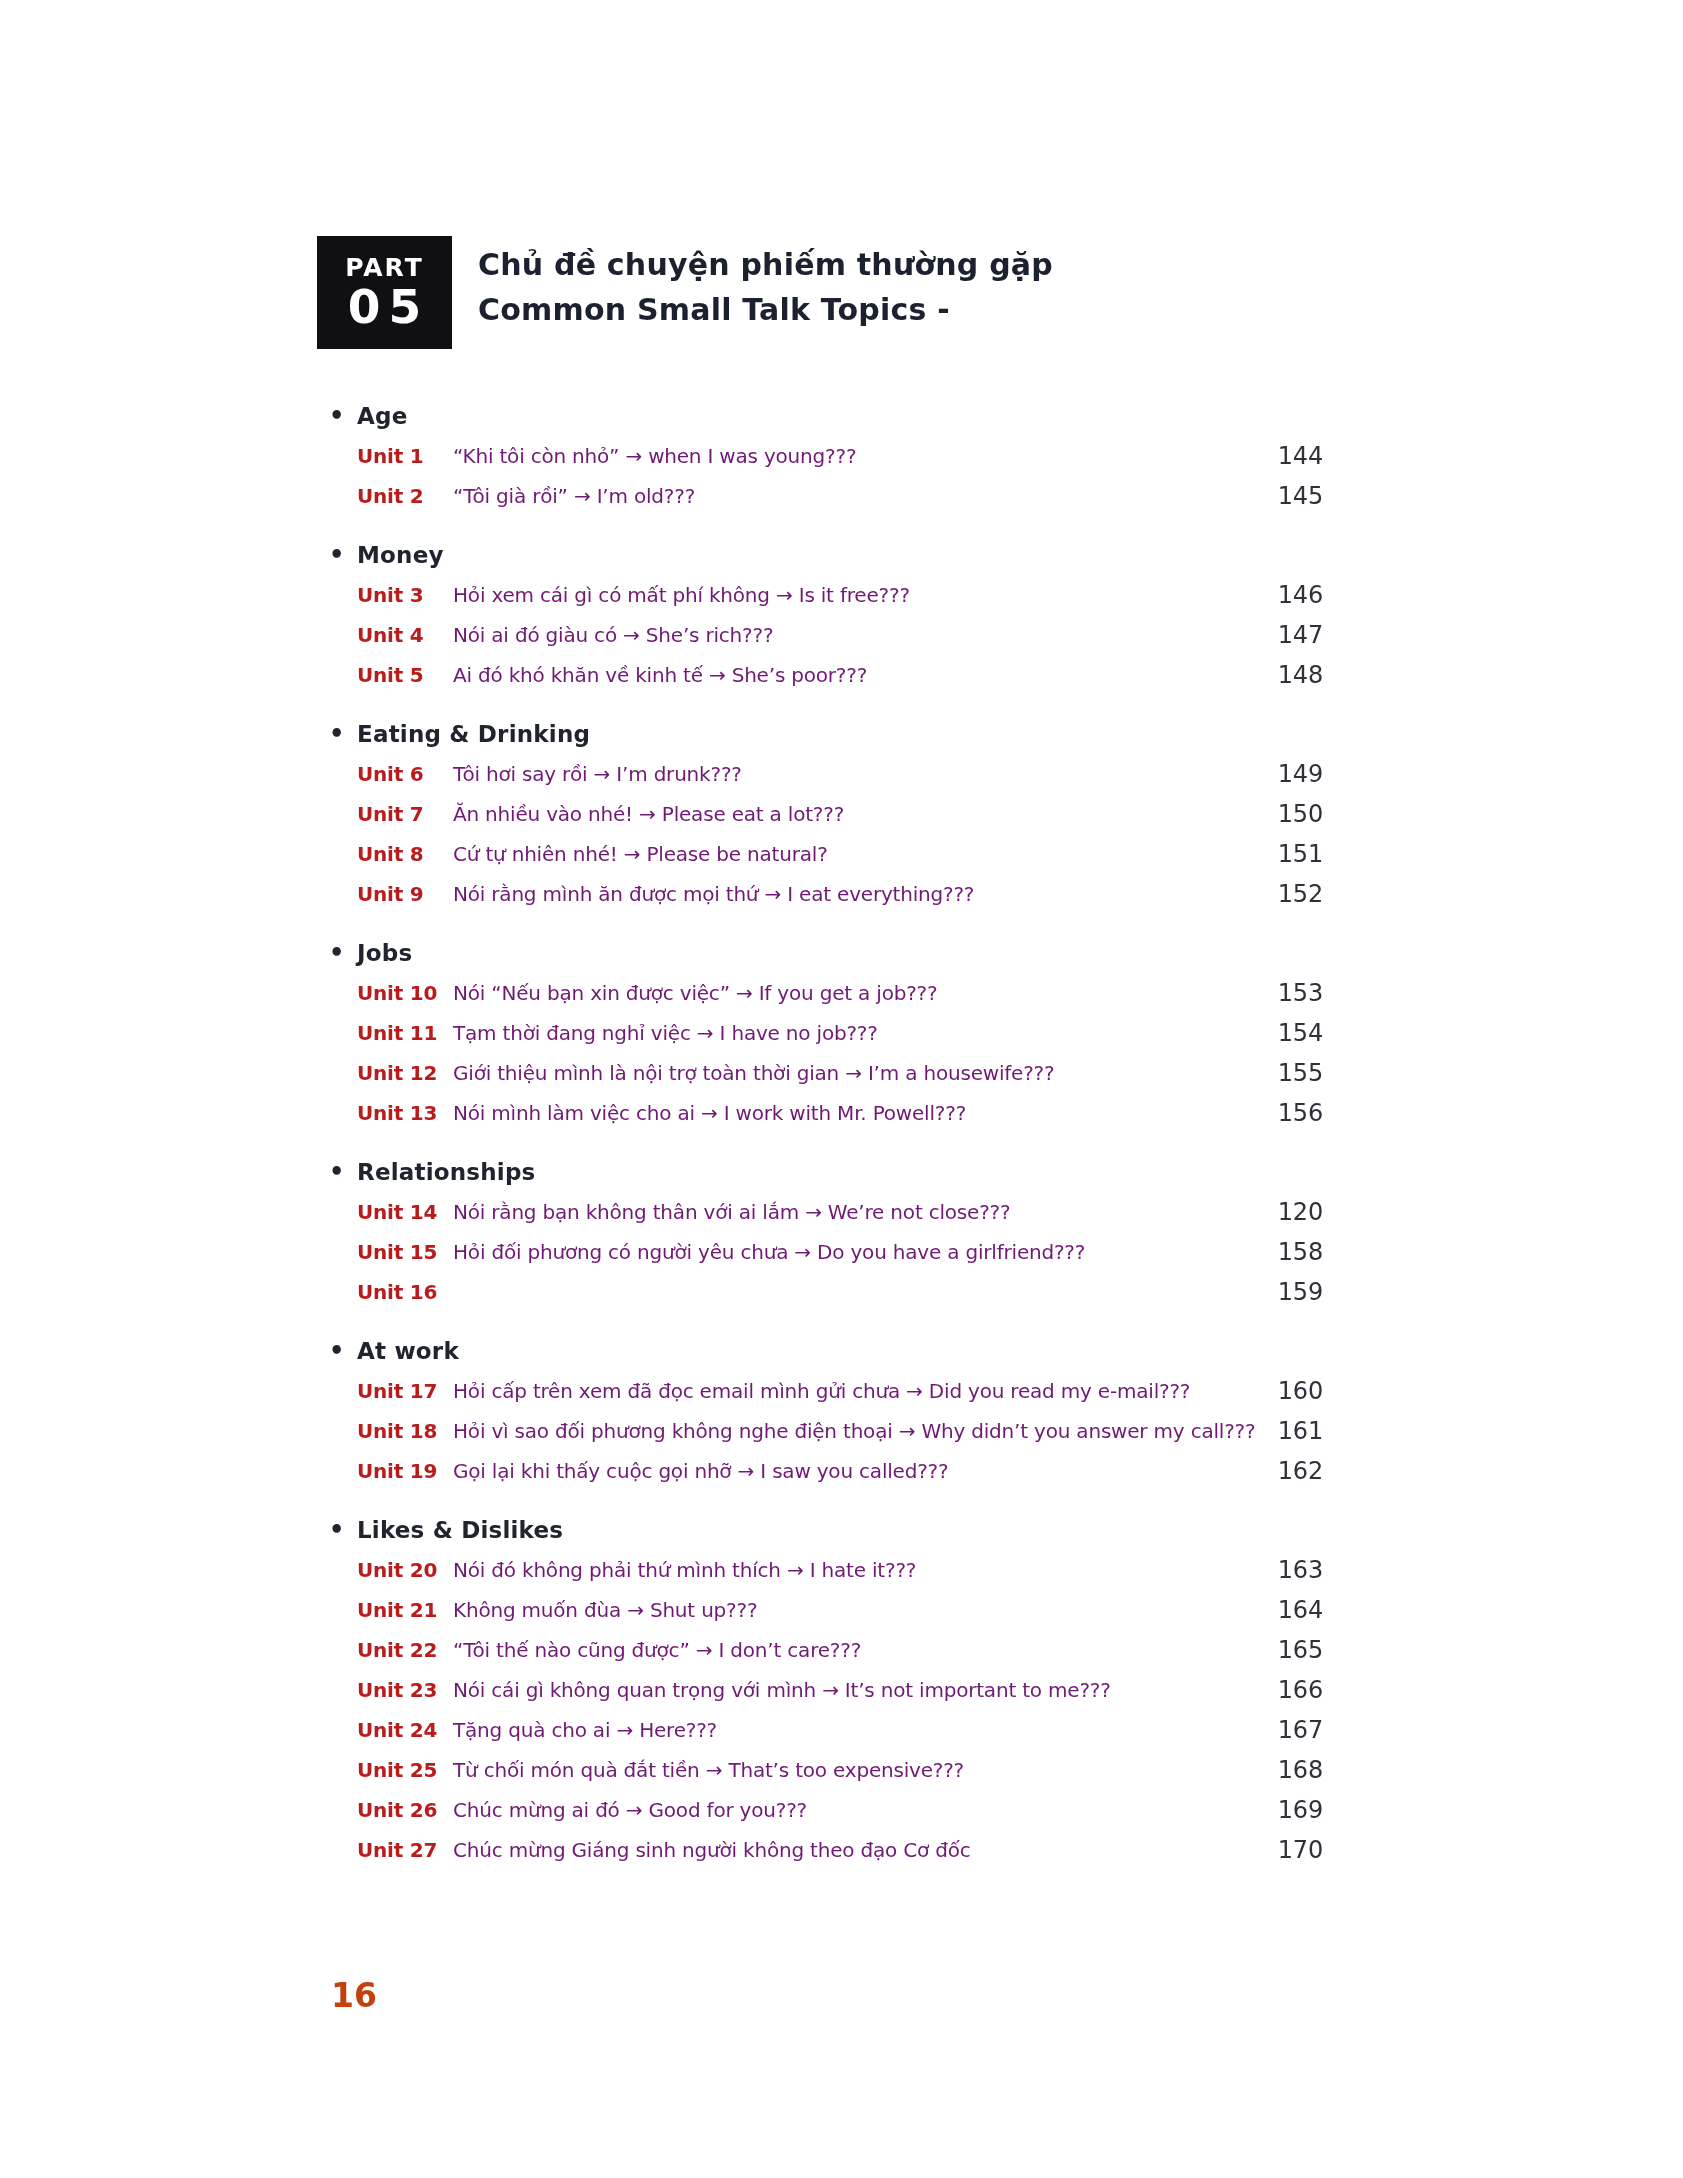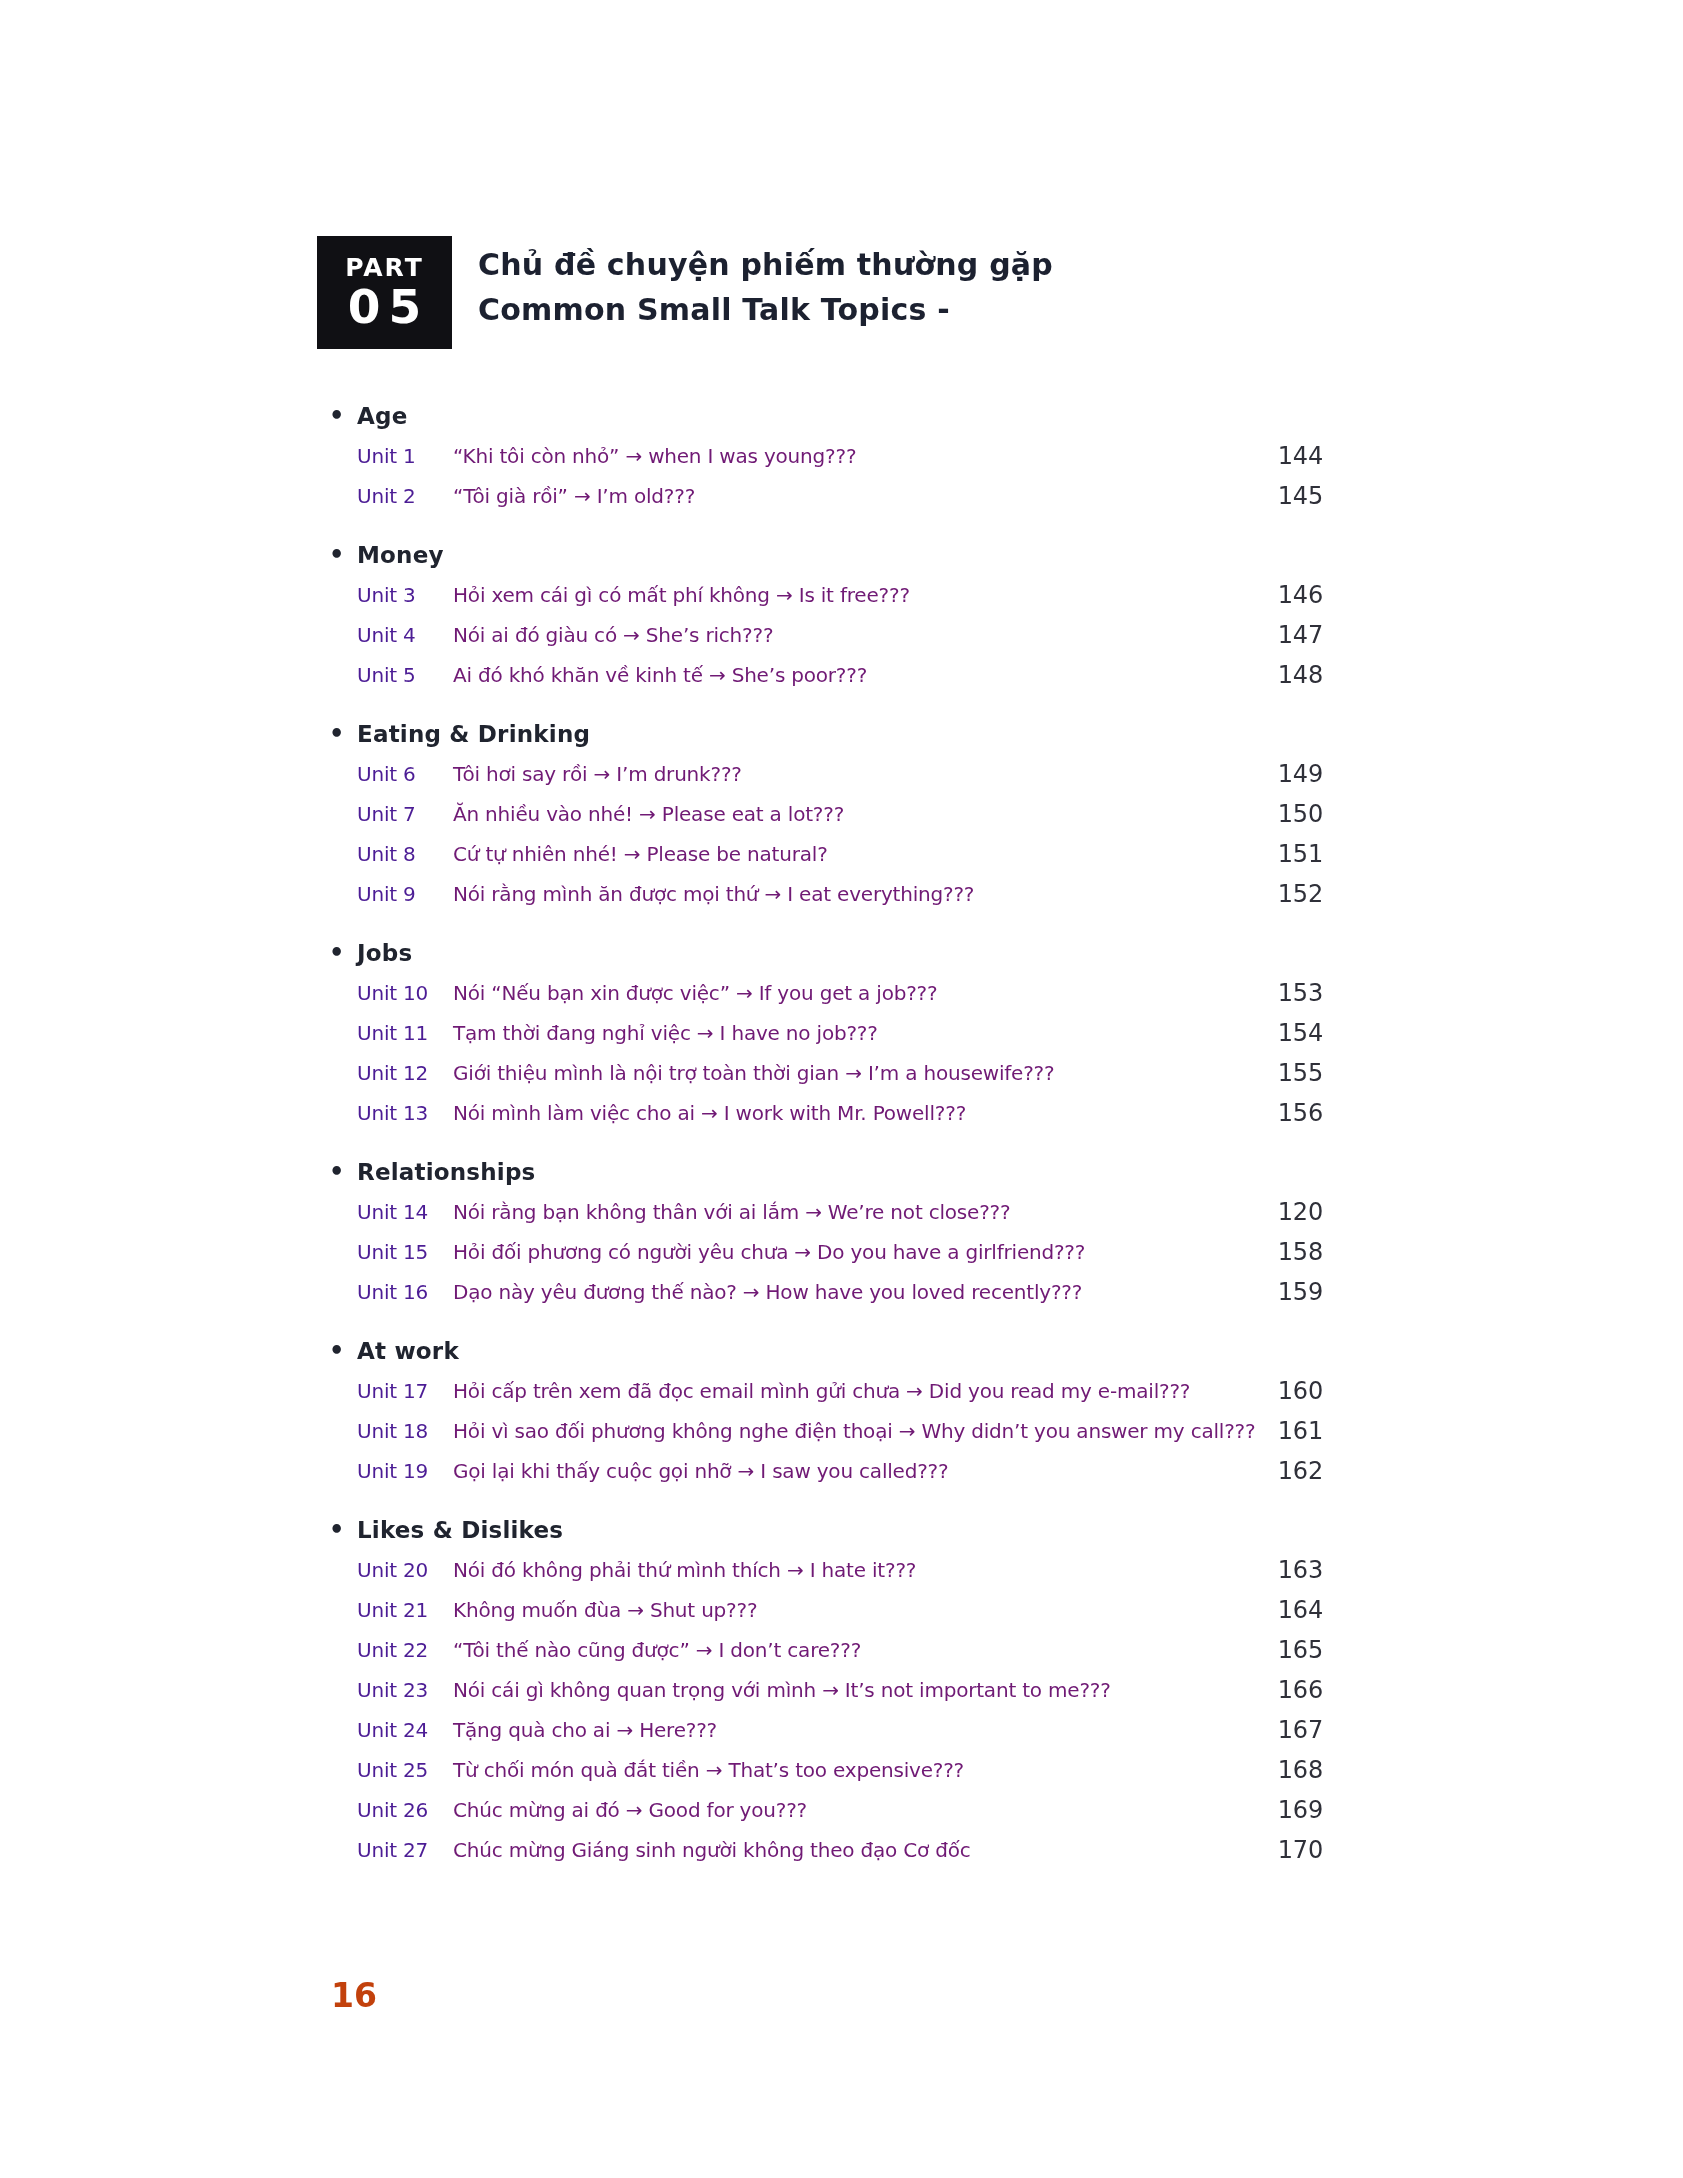--- a/index.html
+++ b/index.html
@@ -84,23 +84,23 @@
     position: relative;
     height: 40px;
     display: flex;
     align-items: center;
     padding-left: 28px;
     letter-spacing: -0.2px;
   }
   .u-label {
     flex: 0 0 96px;
     width: 96px;
-    font-weight: normal;
+    font-weight: bold;
     font-size: 20px;
-    color: #4c1d95;
+    color: #b91c1c;
   }
   .u-desc {
     font-size: 20px;
     color: #701a75;
     white-space: nowrap;
   }
   .u-page {
     position: absolute;
     right: 0;
     font-size: 24px;
@@ -231,21 +231,20 @@
           <span class="u-desc">Nói rằng bạn không thân với ai lắm → We’re not close???</span>
           <span class="u-page">120</span>
         </div>
         <div class="row">
           <span class="u-label">Unit 15</span>
           <span class="u-desc">Hỏi đối phương có người yêu chưa → Do you have a girlfriend???</span>
           <span class="u-page">158</span>
         </div>
         <div class="row">
           <span class="u-label">Unit 16</span>
-          <span class="u-desc">Dạo này yêu đương thế nào? → How have you loved recently???</span>
           <span class="u-page">159</span>
         </div>
       </section>
       <section class="sec">
         <div class="sec-h">
           <span class="bullet">•</span>
           <span class="sec-name">At work</span>
         </div>
         <div class="row">
           <span class="u-label">Unit 17</span>

